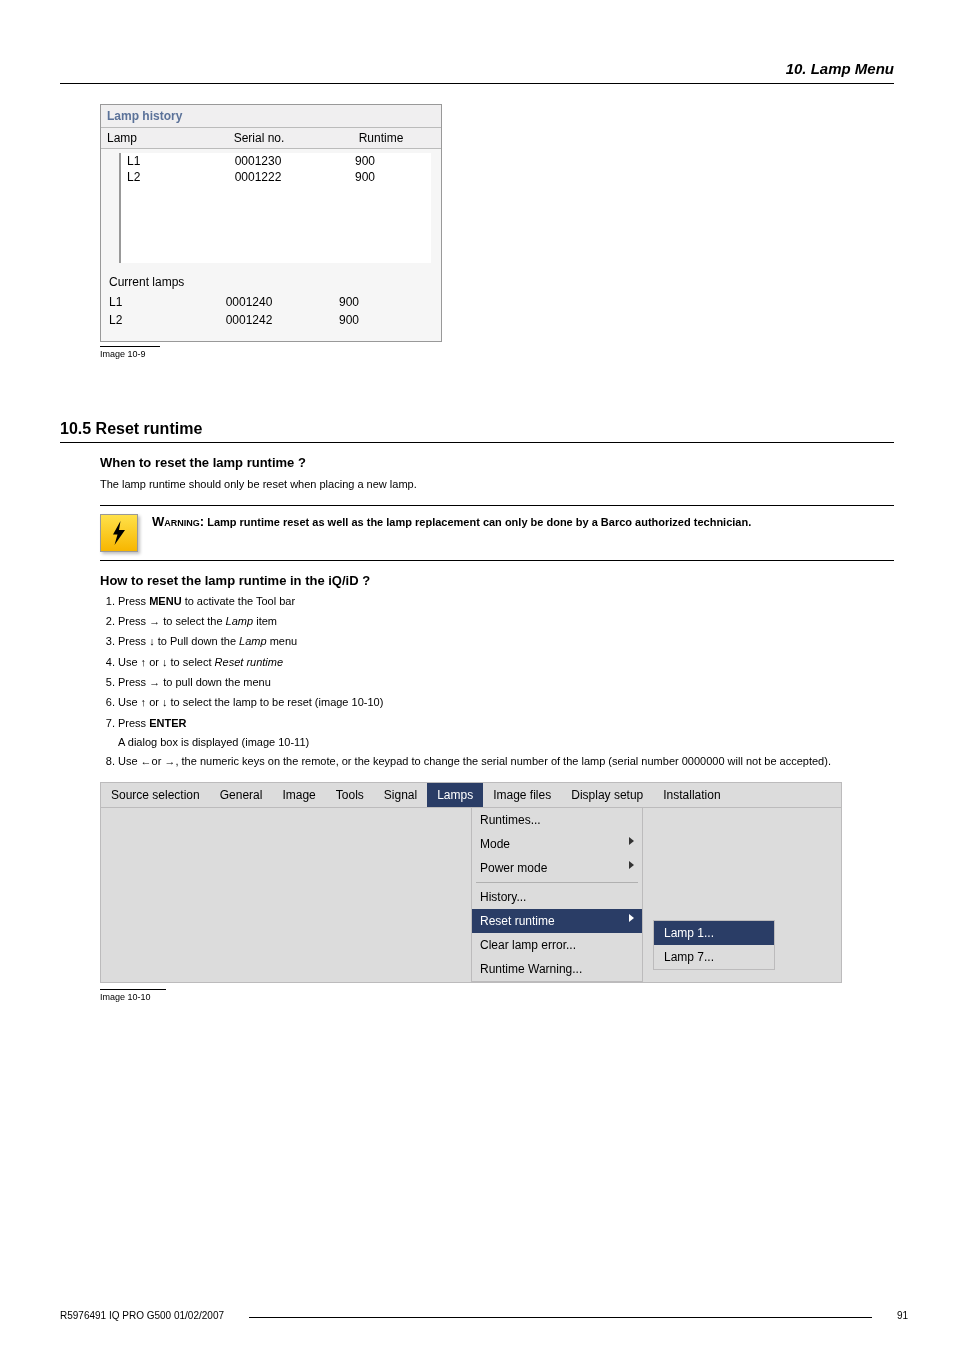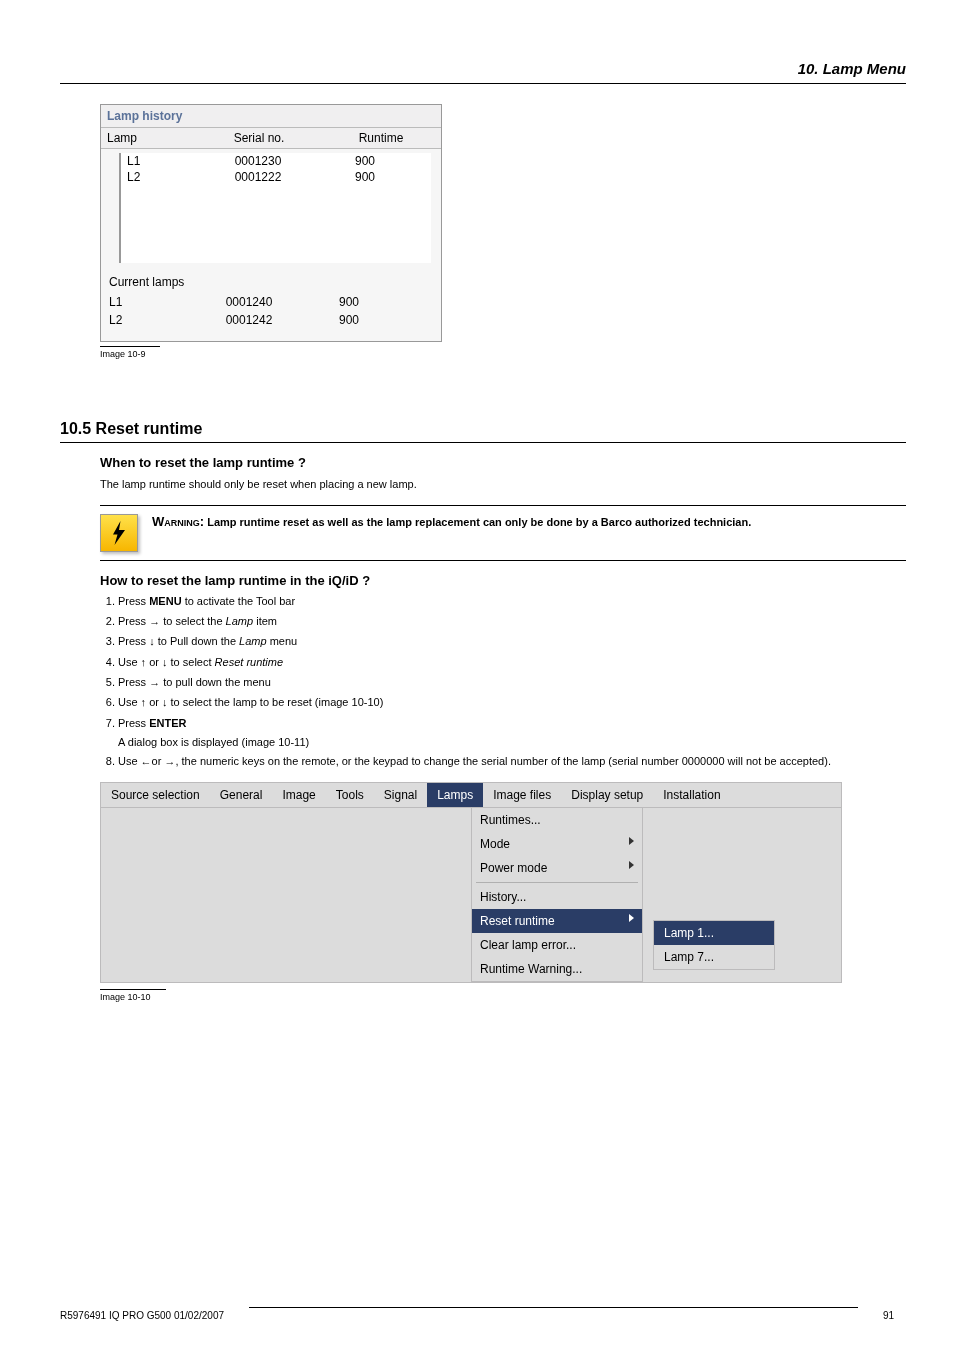--- a/index.html
+++ b/index.html
@@ -6,21 +6,21 @@
     margin: 0;
     padding: 0;
     font-family: Arial, Helvetica, sans-serif;
     font-size: 12px;
     color: #000;
     background: #fff;
   }
   .page {
     width: 954px;
     height: 1351px;
-    padding: 60px 48px 30px 60px;
+    padding: 60px 60px 30px 60px;
     box-sizing: border-box;
     position: relative;
   }
   .chapter-header {
     text-align: right;
     font-style: italic;
     font-weight: bold;
     font-size: 15px;
     margin-bottom: 6px;
   }
@@ -206,25 +206,25 @@
     padding: 5px 10px;
   }
   .submenu .sitem.selected {
     background: #2a3d66;
     color: #fff;
   }
   .footer {
     position: absolute;
     bottom: 30px;
     left: 60px;
-    right: 60px;
+    right: 46px;
     display: flex;
     justify-content: space-between;
     font-size: 10px;
-    align-items: flex-start;
+    align-items: flex-end;
     gap: 17px;
   }
   .footer .line {
     flex: 1;
     border-top: 1px solid #000;
     margin: 0 8px;
     position: relative;
     top: -3px;
   }
 </style>

